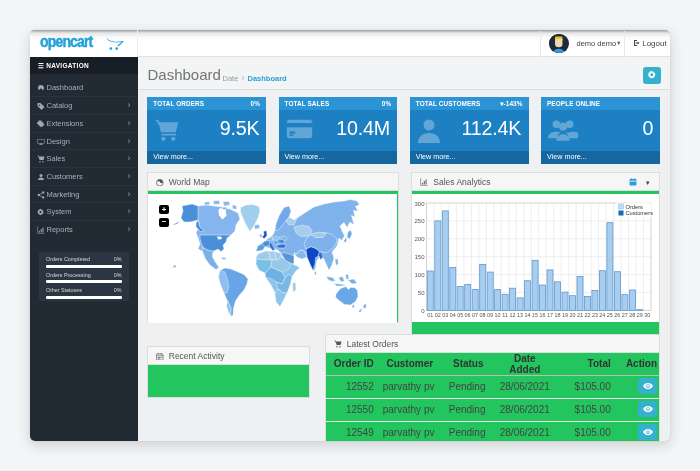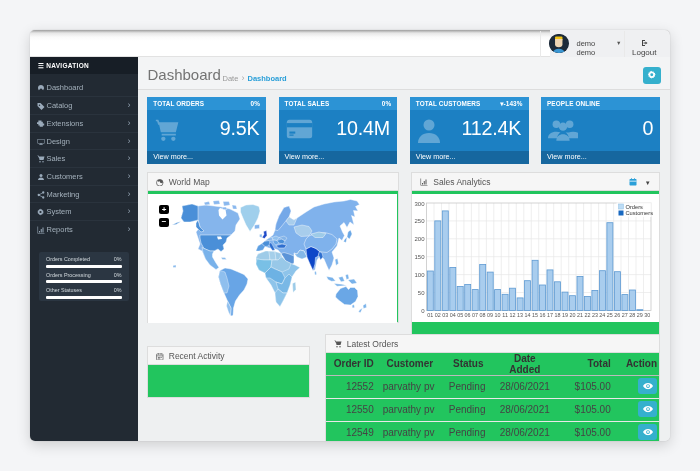--- a/index.html
+++ b/index.html
@@ -1,19 +1,19 @@
 <!DOCTYPE html>
 <html><head>
 <meta charset="utf-8">
 <style>
 * { margin:0; padding:0; box-sizing:border-box; }
 html,body { width:700px; height:471px; background:#f4f5f7; font-family:"Liberation Sans", sans-serif; overflow:hidden; }
 #win { position:absolute; left:30px; top:30px; width:640px; height:411px; border-radius:5px; overflow:hidden; background:#eff0f2; box-shadow:0 4px 14px rgba(0,0,0,.16), 0 0 1px rgba(0,0,0,.3); }
 
-#topbar { position:absolute; left:0; top:0; width:520px; height:27px; background:linear-gradient(180deg,#9d9d9d 0px,#e6e6e6 3px,#fafafa 7px,#ffffff 11px); border-bottom:1px solid #e2e2e2; z-index:5;text-align:center; }
+#topbar { position:absolute; left:0; top:0; width:640px; height:27px; background:linear-gradient(180deg,#9d9d9d 0px,#e6e6e6 3px,#fafafa 7px,#ffffff 11px); border-bottom:1px solid #e2e2e2; z-index:5;text-align:center; }
 #logo { position:absolute; left:0; top:0; width:107.5px; height:27px; z-index:6; background:linear-gradient(180deg,#9d9d9d 0px,#e6e6e6 3px,#fafafa 7px,#ffffff 11px); border-right:1px solid #eee; }
 #logotxt { position:absolute; left:10px; top:2.5px; font-size:16px; font-weight:bold; letter-spacing:-1px; color:#23a1dc; -webkit-text-stroke:0.45px #23a1dc; transform:scaleX(.88); transform-origin:left; }
 #usep1,#usep2 { position:absolute; top:1px; height:26px; width:1px; background:#e9e9e9; }
 #uav { position:absolute; left:519px; top:3.5px; width:19.5px; height:19.5px; border-radius:50%; overflow:hidden; background:#1d2b3a; }
 #uname { position:absolute; left:546.5px; top:9px; font-size:7.5px; color:#444; }
 #ucaret { position:absolute; left:586px; top:9.5px; font-size:5.5px; color:#555; }
 #logout { position:absolute; left:602px; top:9px; font-size:8px; color:#444; }
 
 #side { position:absolute; left:0; top:27px; width:107.5px; height:384px; background:#222a33; }
 #navhdr { height:16.5px; background:#171e26; color:#fff; font-size:6.5px; font-weight:bold; letter-spacing:.3px; line-height:17px; padding-left:8px; }
@@ -126,20 +126,28 @@
       <div class="sg">
           <div class="lr">
             <span>Other Statuses</span>
             <span>0%</span>
           </div>
           <div class="bar"></div>
         </div>
     </div>
   </div>
 
+  <div id="logo">
+    <span id="logotxt">opencart</span>
+    <svg width="20" height="14" viewBox="0 0 20 14" style="position:absolute;left:74.5px;top:5.5px">
+      <path fill="#23a1dc" d="M1,0.6 Q1.9,3.3 5,4.5 Q9,6 14,5.6 L19.2,5.0 L13.4,10.4 L12.5,9.5 L16.4,6.1 Q8,7 4,5 Q1.8,3.6 1,0.6 Z"></path>
+      <circle cx="5.9" cy="12.6" r="1.35" fill="#23a1dc"></circle>
+      <circle cx="11.7" cy="12.6" r="1.35" fill="#23a1dc"></circle>
+    </svg>
+  </div>
 
   <div id="content">
     <div id="phead">
       <div id="h1">Dashboard</div>
       <div class="bc" style="left:85px;color:#999">Date</div>
       <div class="bc" style="left:104px;color:#a8a8a8;font-size:9px;top:15.5px">›</div>
       <div class="bc" style="left:110px;color:#2a9fd8;font-weight:bold">Dashboard</div>
       <div id="gear">
           <svg width="9" height="9" viewBox="0 0 16 16">
             <path fill="#fff" d="M8 0l1.2 2.6 2.8-.7.5 2.8 2.8.5-.7 2.8L17 9l-2.4 1.2.7 2.8-2.8.5-.5 2.8-2.8-.7L8 18l-1.2-2.4-2.8.7-.5-2.8-2.8-.5.7-2.8L-1 9l2.4-1.2-.7-2.8 2.8-.5.5-2.8 2.8.7L8 0z" transform="translate(1,0) scale(.82)"></path>

